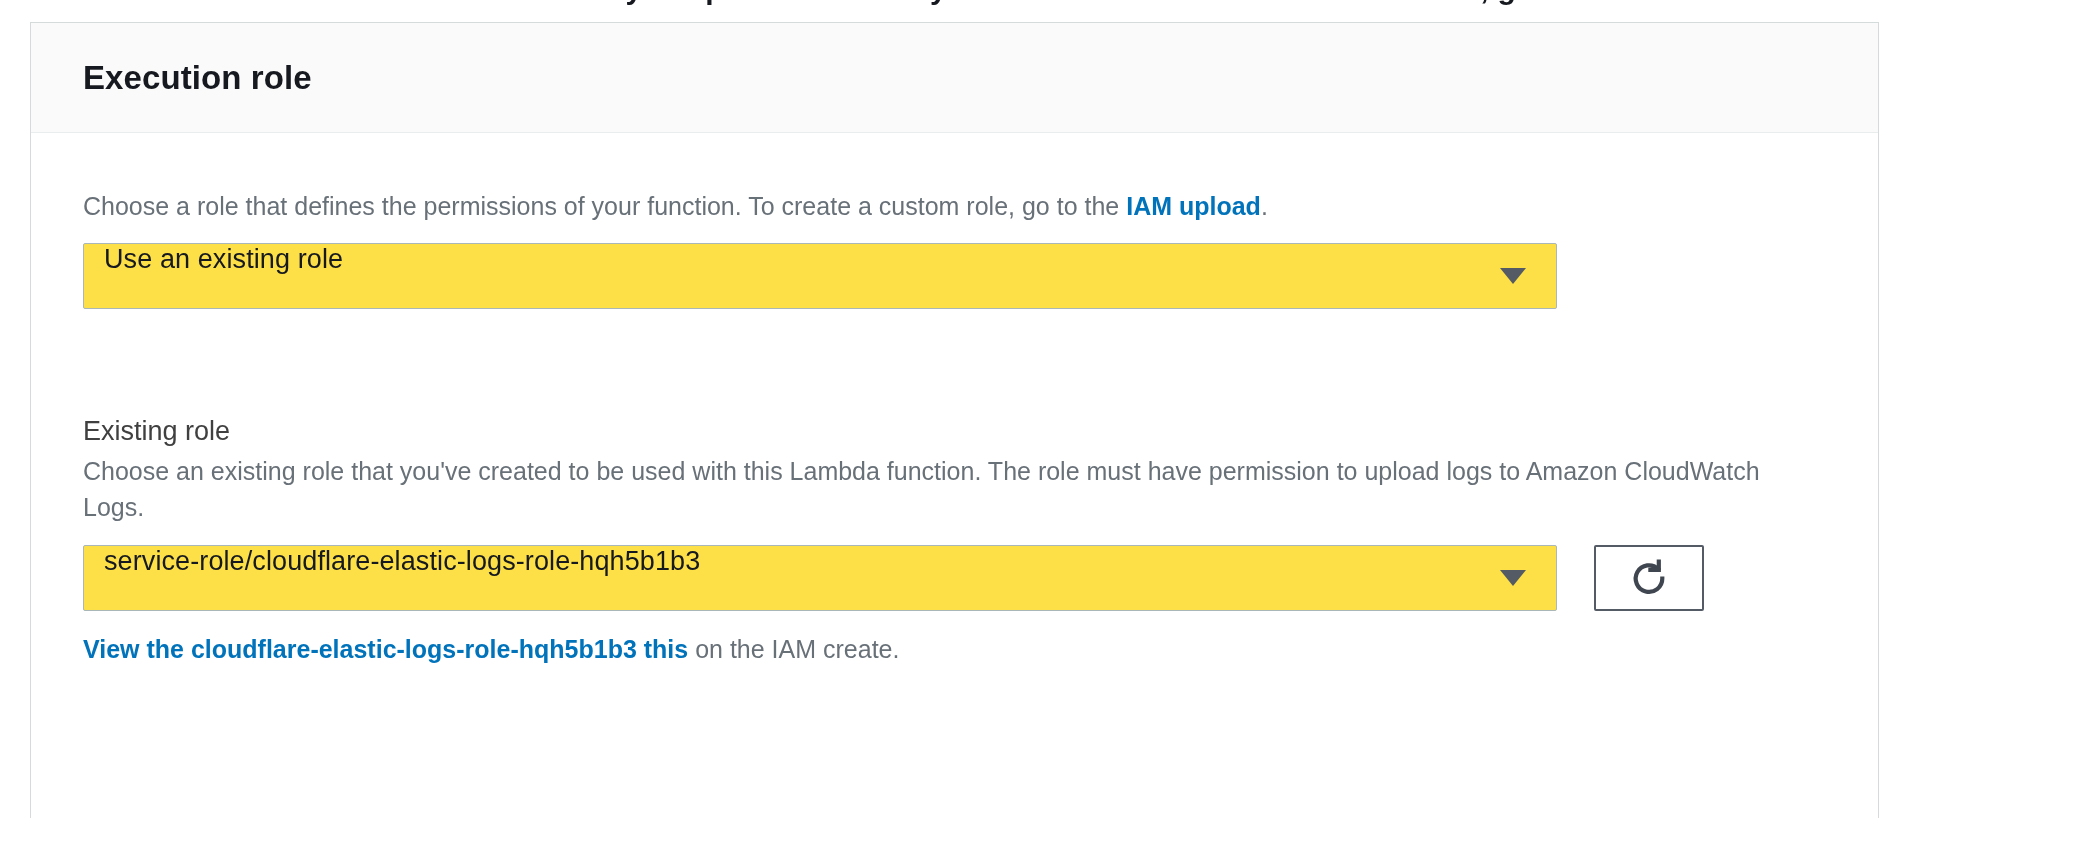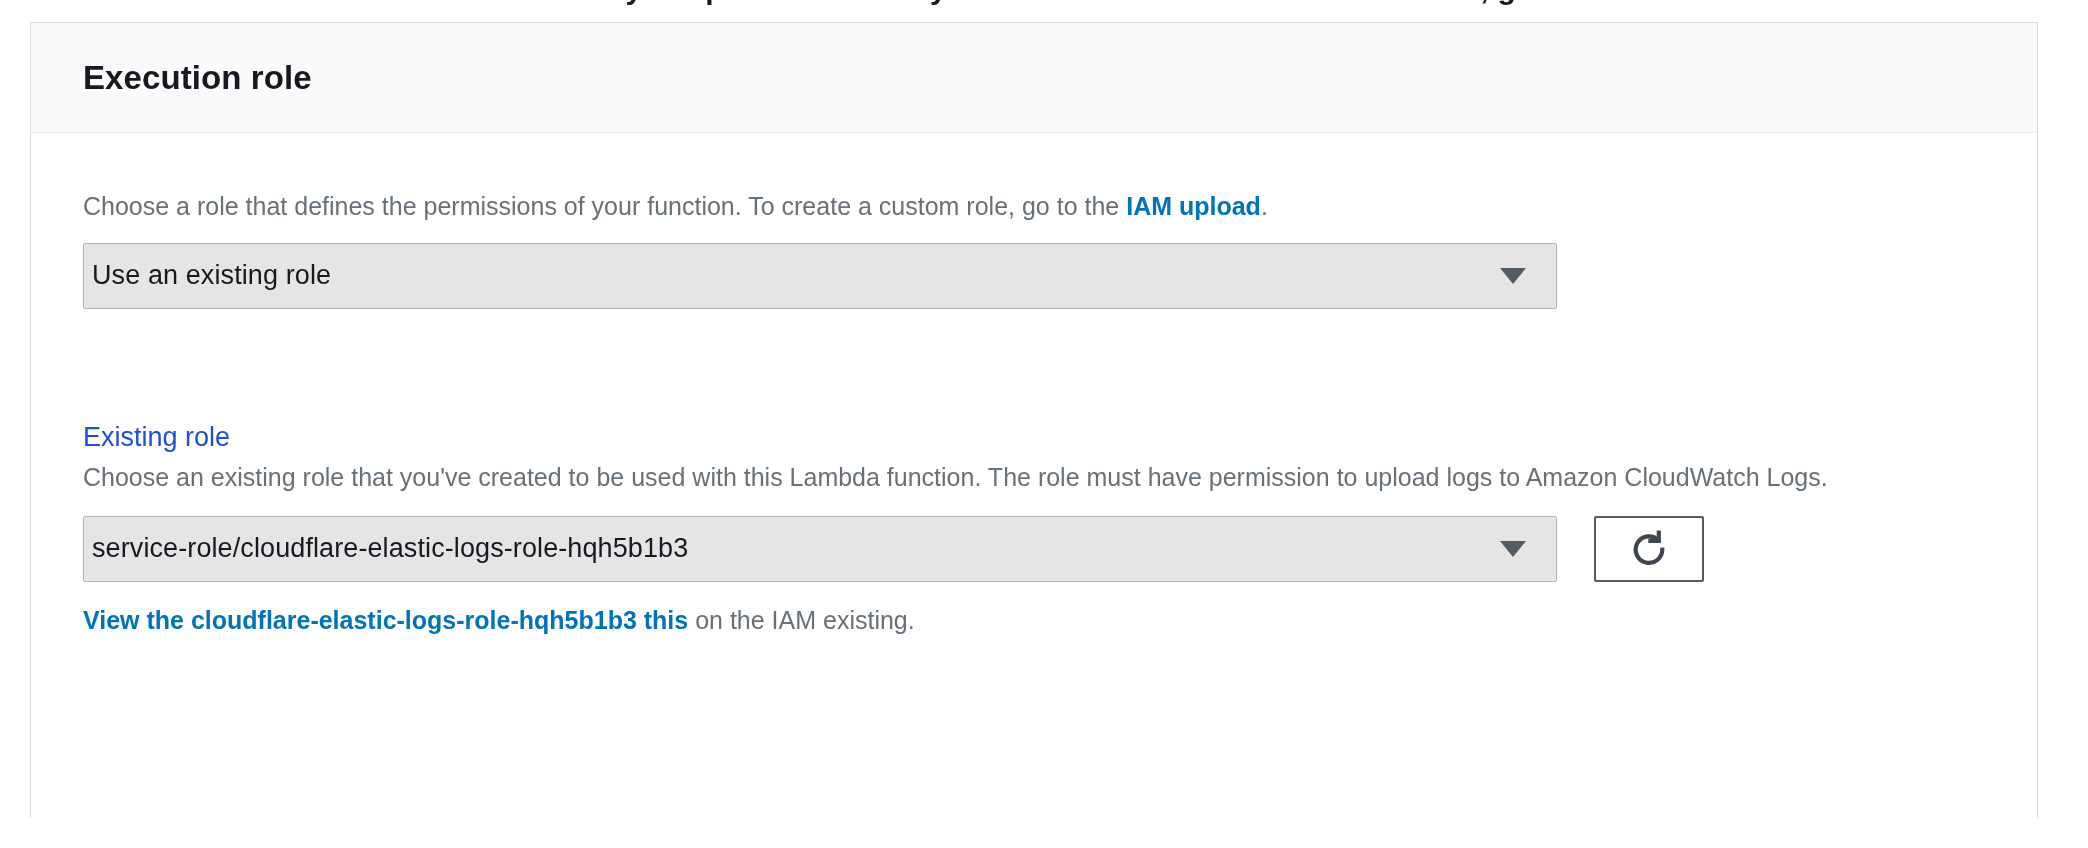--- a/index.html
+++ b/index.html
@@ -32,21 +32,21 @@
     font-weight: 700;
     white-space: nowrap;
     letter-spacing: .2px;
   }
 
   
   .card {
     position: absolute;
     left: 30px;
     top: 22px;
-    width: 2008px;
+    width: 1849px;
     height: 796px;
     background: #ffffff;
     border: 1px solid #d5dbdb;
     border-bottom: none;
     box-sizing: border-box;
   }
 
   .card-header {
     height: 110px;
     background: #fafafa;
@@ -86,27 +86,27 @@
   
   .select-wrap {
     position: relative;
     display: inline-block;
     vertical-align: middle;
   }
   .select-box {
     position: relative;
     width: 1474px;
     height: 66px;
-    background: #e5e5e5;
+    background: #fde047;
     border: 1px solid #aab7b8;
     border-radius: 2px;
     box-sizing: border-box;
     display: flex;
-    align-items: center;
-    padding: 0 64px 0 8px;
+    align-items: flex-start;
+    padding: 0 64px 0 20px;
     cursor: pointer;
   }
   .select-value {
     font-size: 27px;
     color: #16191f;
     white-space: nowrap;
     overflow: hidden;
     text-overflow: ellipsis;
     letter-spacing: .1px;
   }
@@ -121,23 +121,23 @@
     border-right: 13px solid transparent;
     border-top: 16px solid #545b64;
   }
 
   .field-block-1 { margin-top: 18px; }
 
   .gap { height: 96px; }
 
   .field-label {
     font-size: 27px;
-    color: #1d4ed8;
+    color: #404040;
     line-height: 1.25;
-    margin: 16px 0 6px 0;
+    margin: 10px 0 6px 0;
   }
 
   .role-row {
     display: flex;
     align-items: center;
     gap: 37px;
     margin-top: 20px;
   }
 
   .refresh-btn {
@@ -206,18 +206,18 @@
           <button class="refresh-btn">
             <span>
               <svg width="42" height="42" viewBox="0 0 24 24" fill="none" stroke="#3f4650" stroke-width="2.4" stroke-linecap="square" stroke-linejoin="miter">
                 <path d="M19.6 12.3a7.6 7.6 0 1 1-2.3-5.4"></path>
                 <polyline points="17.6,2.6 17.6,7.4 12.8,7.4"></polyline>
               </svg>
             </span>
           </button>
         </div>
 
-        <div class="footer-note"><a class="link" href="#">View the cloudflare-elastic-logs-role-hqh5b1b3 this</a><span> on the IAM existing.</span></div>
+        <div class="footer-note"><a class="link" href="#">View the cloudflare-elastic-logs-role-hqh5b1b3 this</a><span> on the IAM create.</span></div>
       </div>
 
     </div>
   </div>
 </div>
 
 </body></html>

